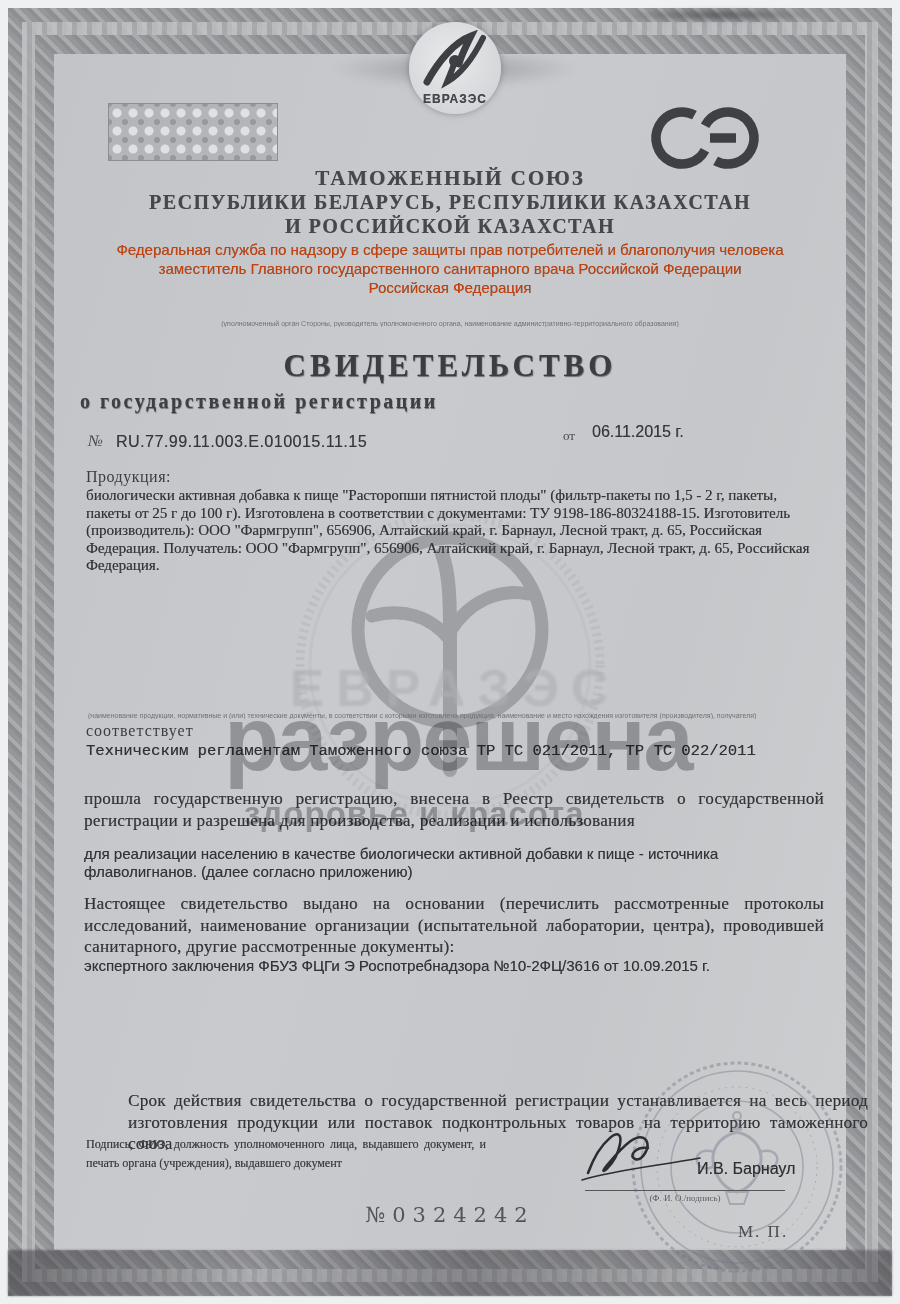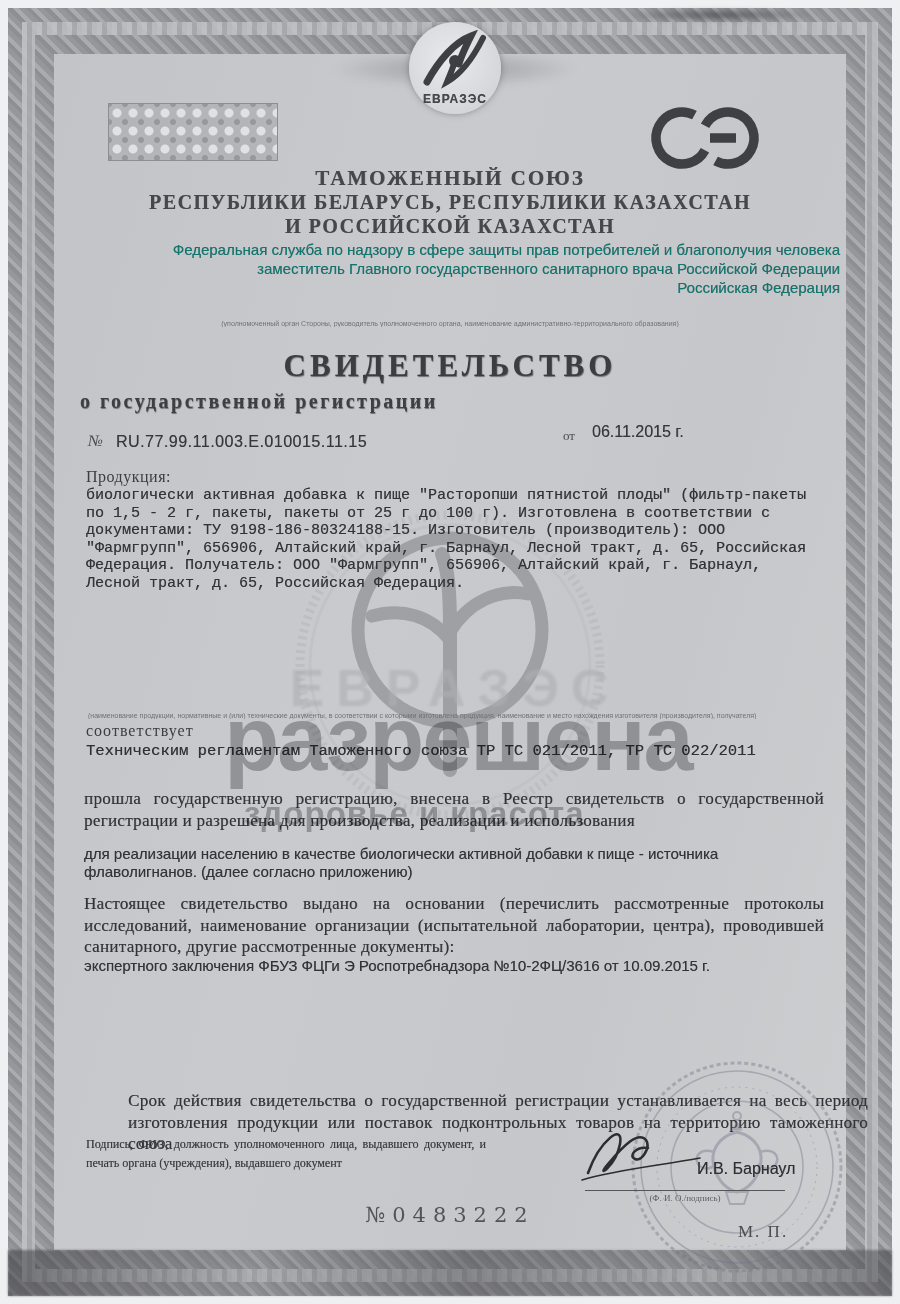--- a/index.html
+++ b/index.html
@@ -77,23 +77,23 @@
   
   .hdr-serif{
     left:80px;width:740px;text-align:center;
     font-weight:bold;color:#46474b;
     text-shadow:.4px .4px .6px rgba(60,60,66,.55);
   }
   .h1{top:166px;font-size:21px;letter-spacing:2px;}
   .h2{top:191px;font-size:20px;letter-spacing:1.5px;}
   .h3{top:215px;font-size:20px;letter-spacing:1.5px;}
   .hdr-sans{
-    left:60px;width:780px;text-align:right;
+    left:60px;width:780px;text-align:center;
     font-family:"Liberation Sans", sans-serif;
-    color:#0f766e;text-shadow:.3px .3px .5px rgba(50,50,55,.45);
+    color:#c2410c;text-shadow:.3px .3px .5px rgba(50,50,55,.45);
   }
   .h4{top:241px;font-size:15px;}
   .h5{top:260px;font-size:15px;}
   .h6{top:279px;font-size:15px;}
 
   .caption-tiny{
     color:#707174;font-family:"Liberation Sans", sans-serif;
     white-space:nowrap;overflow:hidden;text-align:center;
     filter:blur(.5px);
   }
@@ -115,21 +115,21 @@
   
   .no-label{left:88px;top:432px;font-size:16px;color:#4a4b4e;font-style:italic;}
   .no-value{left:116px;top:433px;font-family:"Liberation Sans",sans-serif;font-size:16px;letter-spacing:.5px;color:#36373a;text-shadow:.3px .3px .5px rgba(50,50,55,.5);}
   .from-label{left:563px;top:428px;font-size:13px;color:#4a4b4e;}
   .date-value{left:592px;top:423px;font-family:"Liberation Sans",sans-serif;font-size:16px;color:#36373a;text-shadow:.3px .3px .5px rgba(50,50,55,.5);}
 
   
   .product-label{left:86px;top:468px;font-size:16px;color:#3c3d40;letter-spacing:.5px;}
   .product-text{
     left:86px;top:487px;width:736px;
-    font-family:Liberation Mono, monospace;font-size:15px;line-height:17.6px;
+    font-family:Liberation Serif, serif;font-size:15px;line-height:17.6px;
     color:#323336;text-align:left;
     text-shadow:.3px .3px .5px rgba(45,45,50,.5);
   }
   .just-serif{
     width:740px;left:84px;
     font-size:17px;line-height:21.5px;letter-spacing:.3px;
     text-align:justify;color:#333437;
     text-shadow:.4px .4px .6px rgba(50,50,56,.5);
   }
   .sans-para{
@@ -276,13 +276,13 @@
 
 <div class="abs sig-left">Подпись, ФИО, должность уполномоченного лица, выдавшего документ, и печать органа (учреждения), выдавшего документ</div>
 <svg class="abs sig-svg" width="130" height="75" viewBox="0 0 130 75">
   <path d="M10 55 C22 22 46 4 42 26 C38 48 16 62 30 46 C46 27 60 13 68 22 C73 29 64 44 57 41 C50 38 58 28 70 30" fill="none" stroke="#2c2d30" stroke-width="2.6" stroke-linecap="round"></path>
   <path d="M4 62 C36 52 78 48 122 40" fill="none" stroke="#2c2d30" stroke-width="1.6" stroke-linecap="round"></path>
 </svg>
 <div class="abs sig-line"></div>
 <div class="abs sig-caption">(Ф. И. О./подпись)</div>
 <div class="abs brag-name">И.В. Барнаул</div>
 <div class="abs mp-label">М. П.</div>
-<div class="abs serial">№0483222</div>
+<div class="abs serial">№0324242</div>
 
 </body></html>

